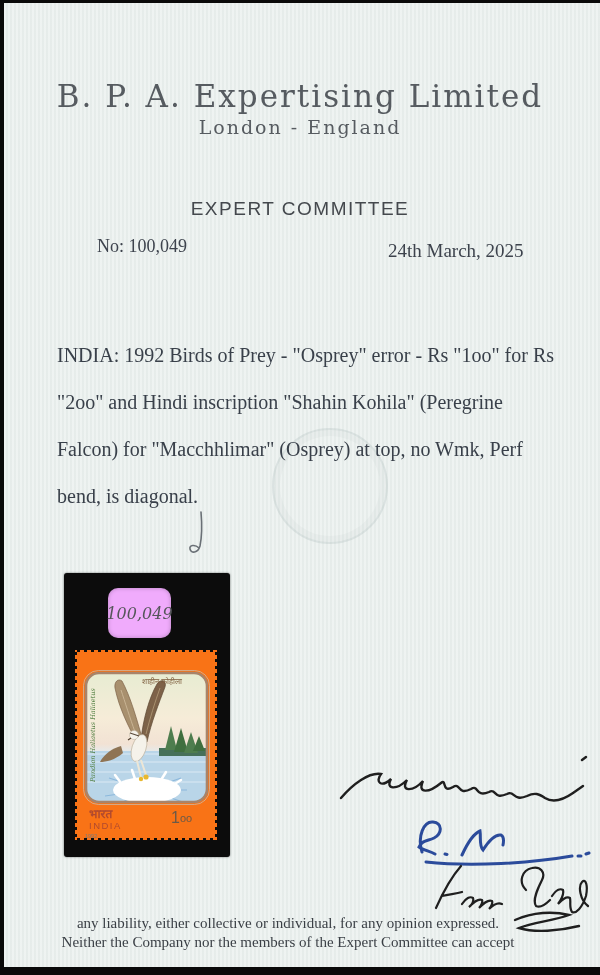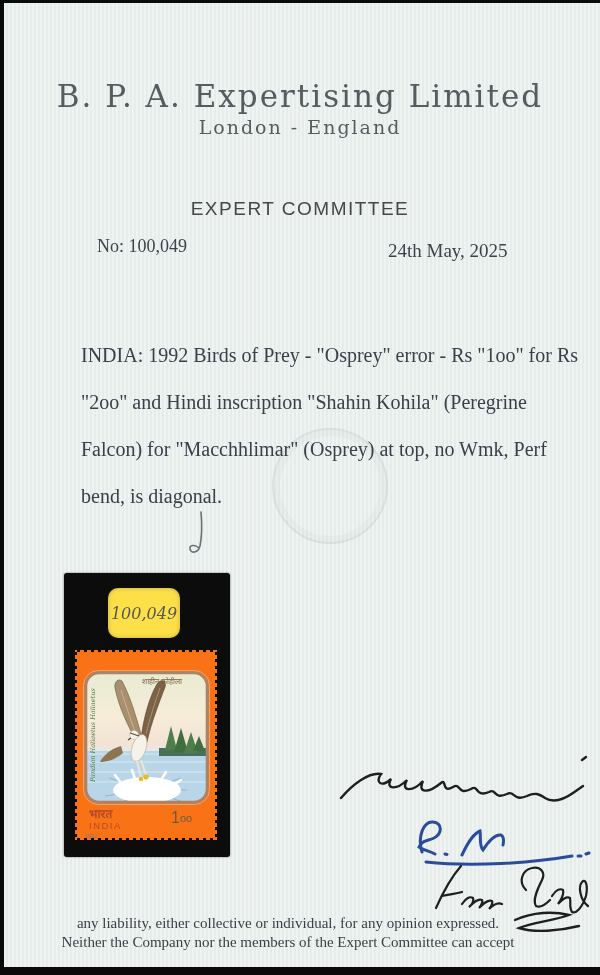--- a/index.html
+++ b/index.html
@@ -26,33 +26,33 @@
     font-family:"Liberation Sans", sans-serif;font-size:19px;
     letter-spacing:1.5px;color:#44484d;margin-top:18px;
   }
   .opinion{
     position:absolute;top:218px;width:600px;text-align:center;
     font-style:italic;font-size:15.5px;color:#3f454e;
   }
   .cert-no{position:absolute;left:56px;top:236px;font-size:18px;color:#3d434d;margin-left:41px;}
   .cert-date{position:absolute;left:388px;top:240px;font-size:19px;color:#3d434d;}
   .descr{position:absolute;left:57px;top:332px;width:512px;font-size:20px;color:#39404a;}
-  .descr .line{height:47px;line-height:47px;white-space:nowrap;margin-left:24px;}
+  .descr .line{height:47px;line-height:47px;white-space:nowrap;}
   .seal{
     position:absolute;left:272px;top:428px;width:112px;height:112px;border-radius:50%;
     border:2px solid rgba(150,168,168,0.22);
     box-shadow:inset 0 0 0 6px rgba(150,168,168,0.07);
   }
   .stamp-card{
     position:absolute;left:64px;top:573px;width:166px;height:284px;
     background:#0c0c0c;border-radius:3px;box-shadow:0 0 2px rgba(0,0,0,0.6);
   }
   .tab{
-    position:absolute;left:44px;top:15px;width:72px;height:50px;
-    background:#fde047;border-radius:10px;
+    position:absolute;left:44px;top:15px;width:63px;height:50px;
+    background:#f0abfc;border-radius:10px;
     box-shadow:inset 0 0 4px rgba(0,0,0,0.25);
     display:flex;align-items:center;justify-content:center;
   }
   .tab-number{font-family:"DejaVu Serif", serif;font-style:italic;font-size:16px;color:#55565a;}
   .stamp{
     position:absolute;left:11px;top:77px;width:142px;height:190px;
     background:#f97316;
   }
   .perf{position:absolute;}
   .perf-h{left:0;width:142px;height:5px;background-image:radial-gradient(circle 2px at 3.5px 50%, #0c0c0c 95%, transparent 100%);background-size:7px 5px;background-repeat:repeat-x;}
@@ -73,21 +73,21 @@
 <div class="page">
   <div class="edge edge-top"></div>
   <div class="edge edge-left"></div>
   <div class="edge edge-bottom"></div>
 
   <div class="script-title title-1">B. P. A. Expertising Limited</div>
   <div class="script-title title-2">London - England</div>
   <div class="committee">EXPERT COMMITTEE</div>
 
   <div class="cert-no">No: 100,049</div>
-  <div class="cert-date">24th May, 2025</div>
+  <div class="cert-date">24th March, 2025</div>
 
   <div class="seal"></div>
 
   <div class="descr">
     <div class="line">INDIA: 1992 Birds of Prey - "Osprey" error - Rs "1oo" for Rs</div>
     <div class="line">"2oo" and Hindi inscription "Shahin Kohila" (Peregrine</div>
     <div class="line">Falcon) for "Macchhlimar" (Osprey) at top, no Wmk, Perf</div>
     <div class="line">bend, is diagonal.</div>
   </div>
 

